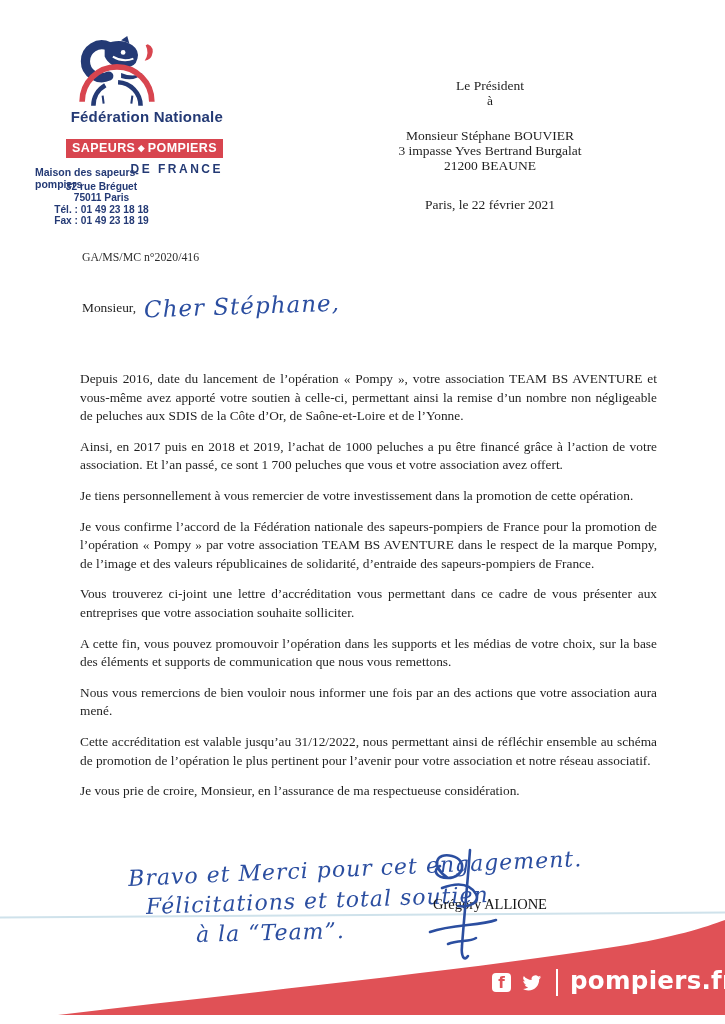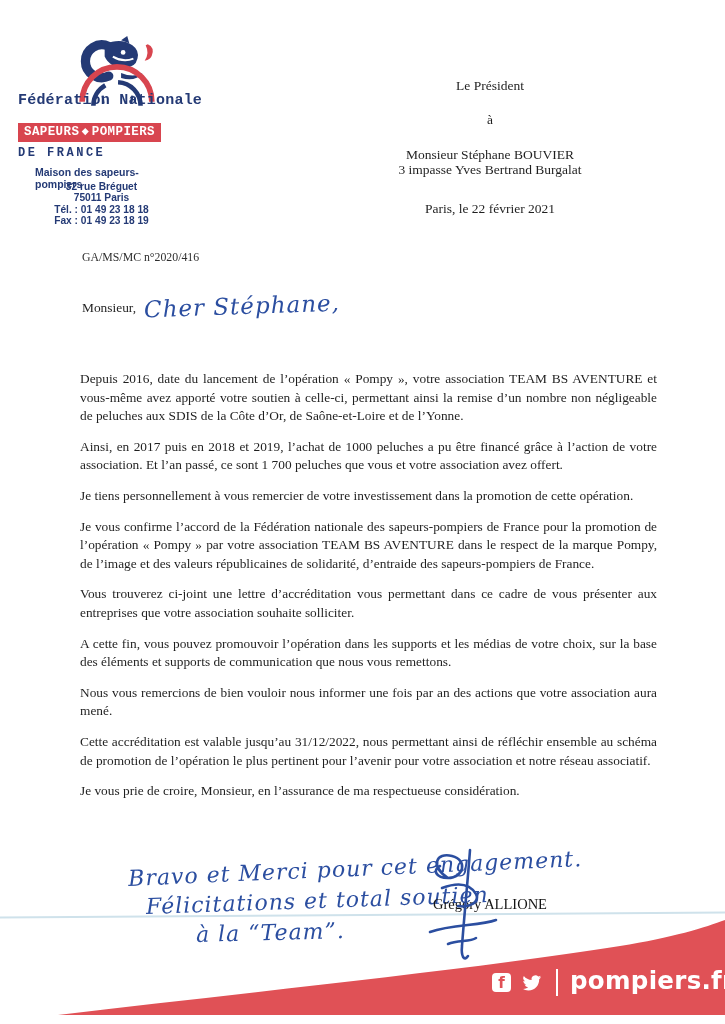--- a/index.html
+++ b/index.html
@@ -4,40 +4,40 @@
 <style>
   html,body{margin:0;padding:0;background:#e9e9e9;}
   .page{
     position:relative;width:725px;height:1024px;background:#ffffff;
     margin:0 auto;overflow:hidden;
     font-family:"Liberation Serif", serif;color:#1f1f1f;
   }
   
   .letterhead{position:absolute;left:0;top:0;width:260px;}
   .logo{position:absolute;left:60px;top:34px;width:116px;height:80px;}
-  .org{position:absolute;left:18px;top:92px;width:205px;text-align:left;
-       font-family:Liberation Mono, monospace;}
+  .org{position:absolute;left:18px;top:108px;width:205px;text-align:right;
+       font-family:Liberation Sans, sans-serif;}
   .org-line1{color:#243a75;font-weight:bold;font-size:15px;letter-spacing:.2px;}
   .org-band{display:inline-block;margin-top:14px;background:#d8454f;color:#fff;
        font-weight:bold;font-size:12.5px;padding:2px 6px 2.5px;letter-spacing:.4px;}
   .diamond{display:inline-block;width:4.5px;height:4.5px;background:#fff;
        transform:rotate(45deg);margin:0 4px 1px;vertical-align:middle;}
   .org-line3{color:#243a75;font-weight:bold;font-size:12px;letter-spacing:2.5px;margin-top:4px;}
   .office{position:absolute;left:35px;top:166px;width:133px;
        font-family:"Liberation Sans", sans-serif;font-weight:bold;
        font-size:10.5px;color:#243a75;}
   .lh-address{position:absolute;left:35px;top:181px;width:133px;text-align:center;
        font-family:"Liberation Sans", sans-serif;font-weight:bold;
        font-size:10.2px;line-height:11.3px;color:#243a75;}
   
   .reference{position:absolute;left:82px;top:250px;font-size:11.8px;color:#2e2e2e;}
   
   .recipient{position:absolute;left:370px;top:78px;width:240px;text-align:center;
        font-size:13.5px;line-height:15px;}
-  .recipient .title{margin-bottom:19px;}
+  .recipient .title{}
   .recipient .a-sep{margin-bottom:20px;}
   .recipient .dateline{margin-top:24px;}
   
   .salutation{position:absolute;left:82px;top:291px;font-size:13.4px;}
   .hand{color:#2b4ea0;font-family:"DejaVu Serif", serif;font-style:italic;}
   .salutation .hand{font-size:23px;position:relative;top:2px;left:8px;
        transform:rotate(-2deg);display:inline-block;letter-spacing:1px;}
   
   .body{position:absolute;left:80px;top:327px;width:577px;
        font-size:13.35px;line-height:18.6px;text-align:justify;margin-top:43px;}
@@ -108,20 +108,21 @@
     </div>
   </div>
 
   <div class="reference">GA/MS/MC n°2020/416</div>
 
   <div class="recipient">
     <div class="title">Le Président</div>
     <div class="a-sep">à</div>
     <div>Monsieur Stéphane BOUVIER</div>
     <div>3 impasse Yves Bertrand Burgalat</div>
+    <div>21200 BEAUNE</div>
     <div class="dateline">Paris, le 22 février 2021</div>
   </div>
 
   <div class="salutation">
     <span>Monsieur,</span><span class="hand">Cher Stéphane,</span>
   </div>
 
   <div class="body">
     <p>Depuis 2016, date du lancement de l’opération « Pompy », votre association TEAM BS AVENTURE et vous-même avez apporté votre soutien à celle-ci, permettant ainsi la remise d’un nombre non négligeable de peluches aux SDIS de la Côte d’Or, de Saône-et-Loire et de l’Yonne.</p>
     <p>Ainsi, en 2017 puis en 2018 et 2019, l’achat de 1000 peluches a pu être financé grâce à l’action de votre association. Et l’an passé, ce sont 1 700 peluches que vous et votre association avez offert.</p>

